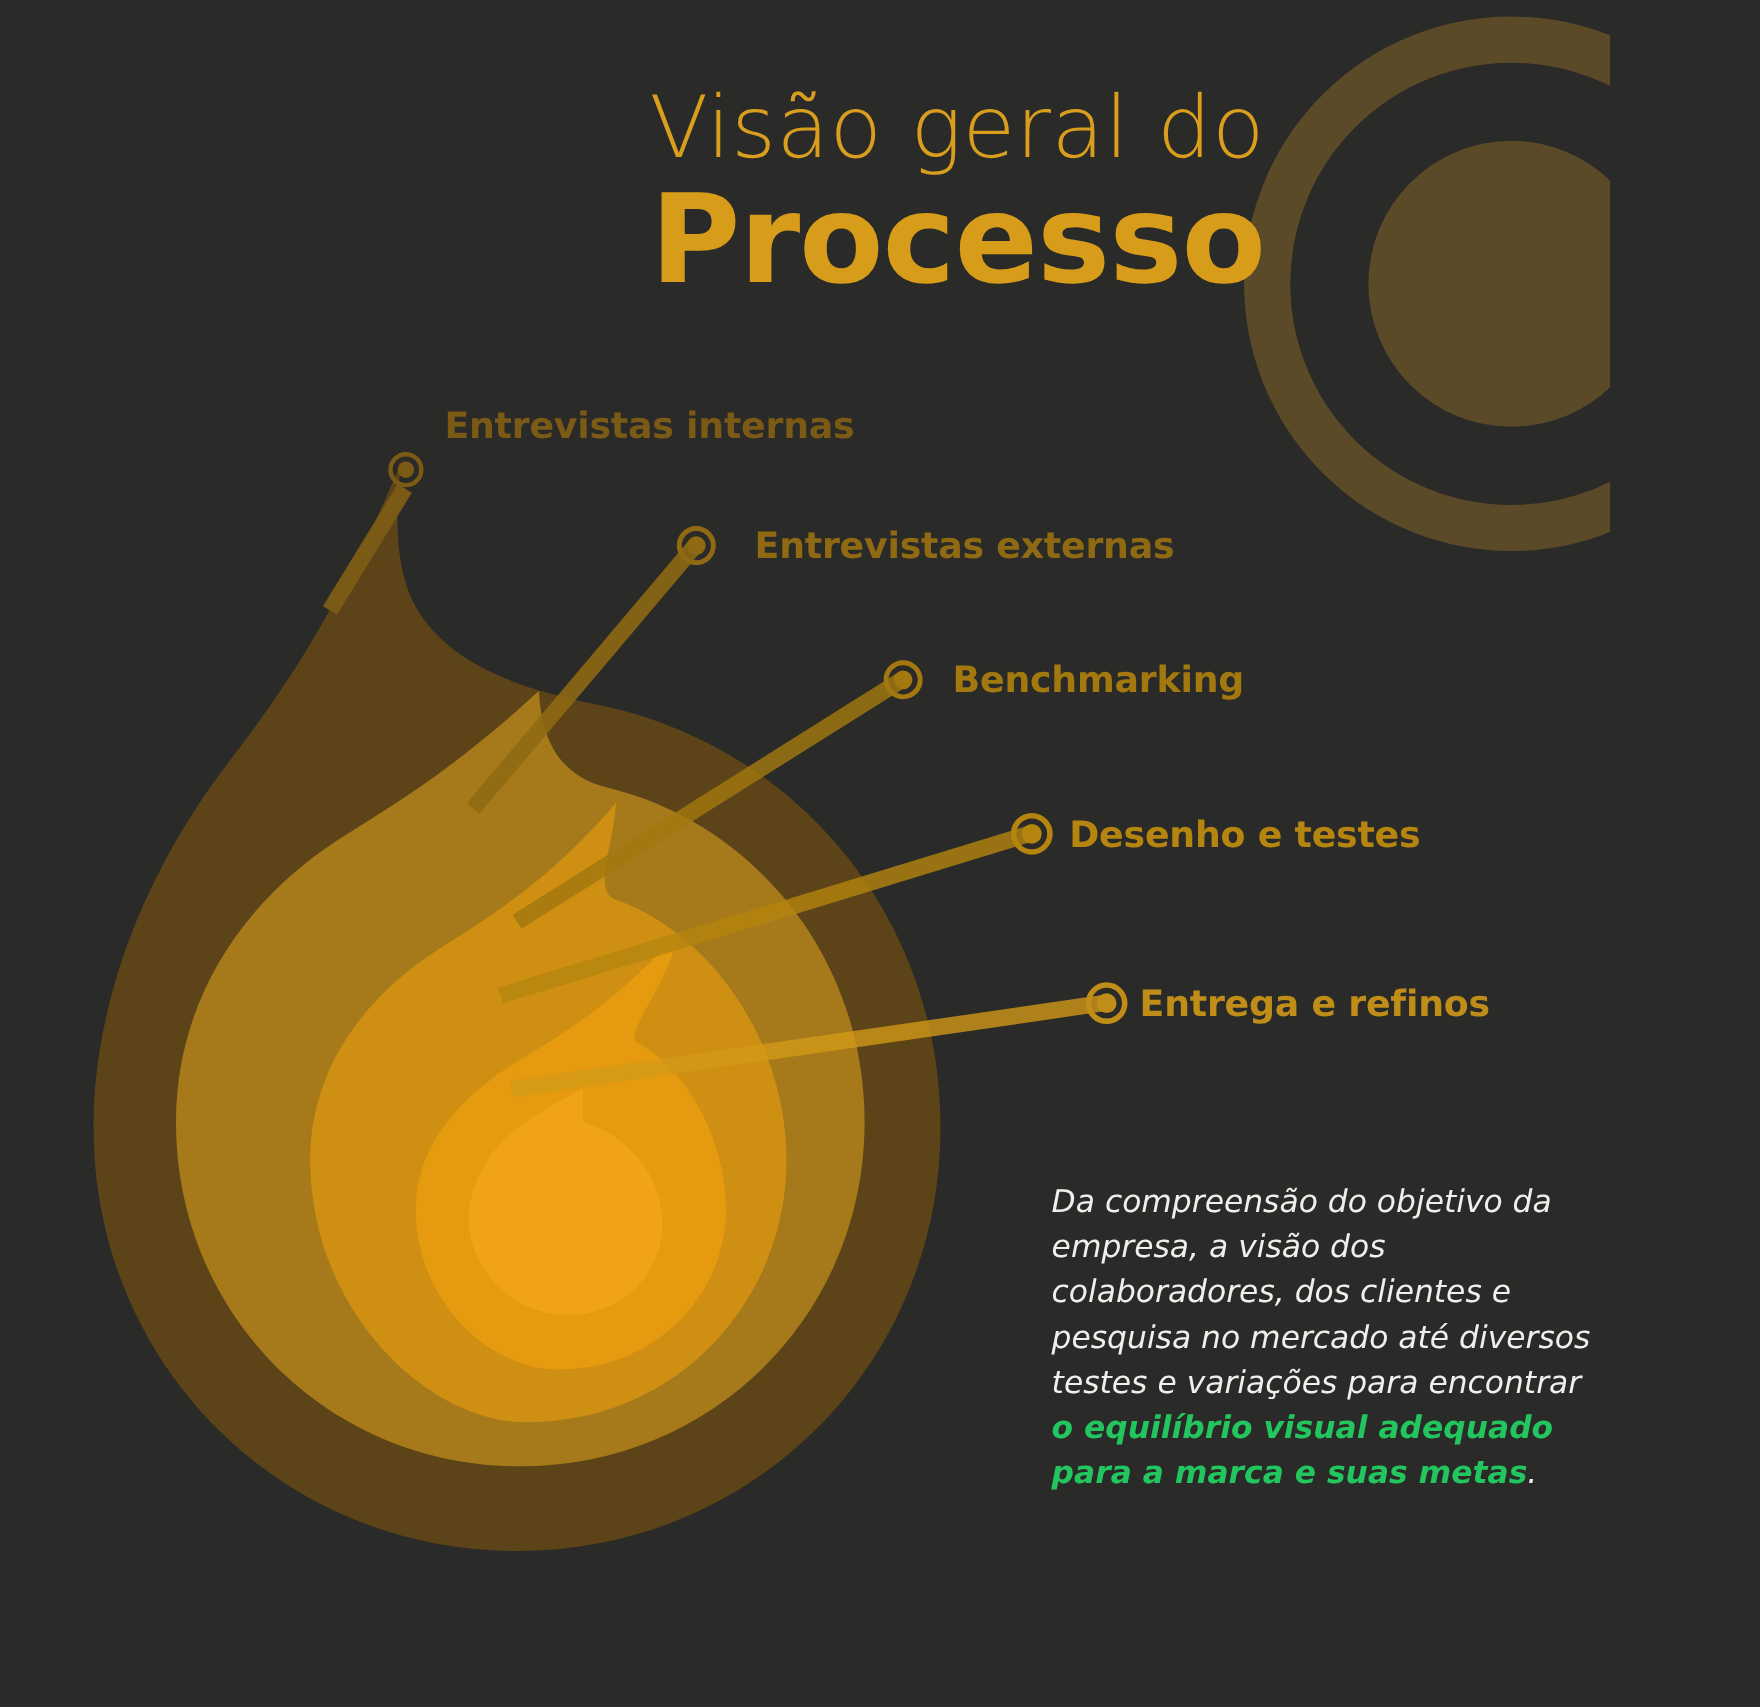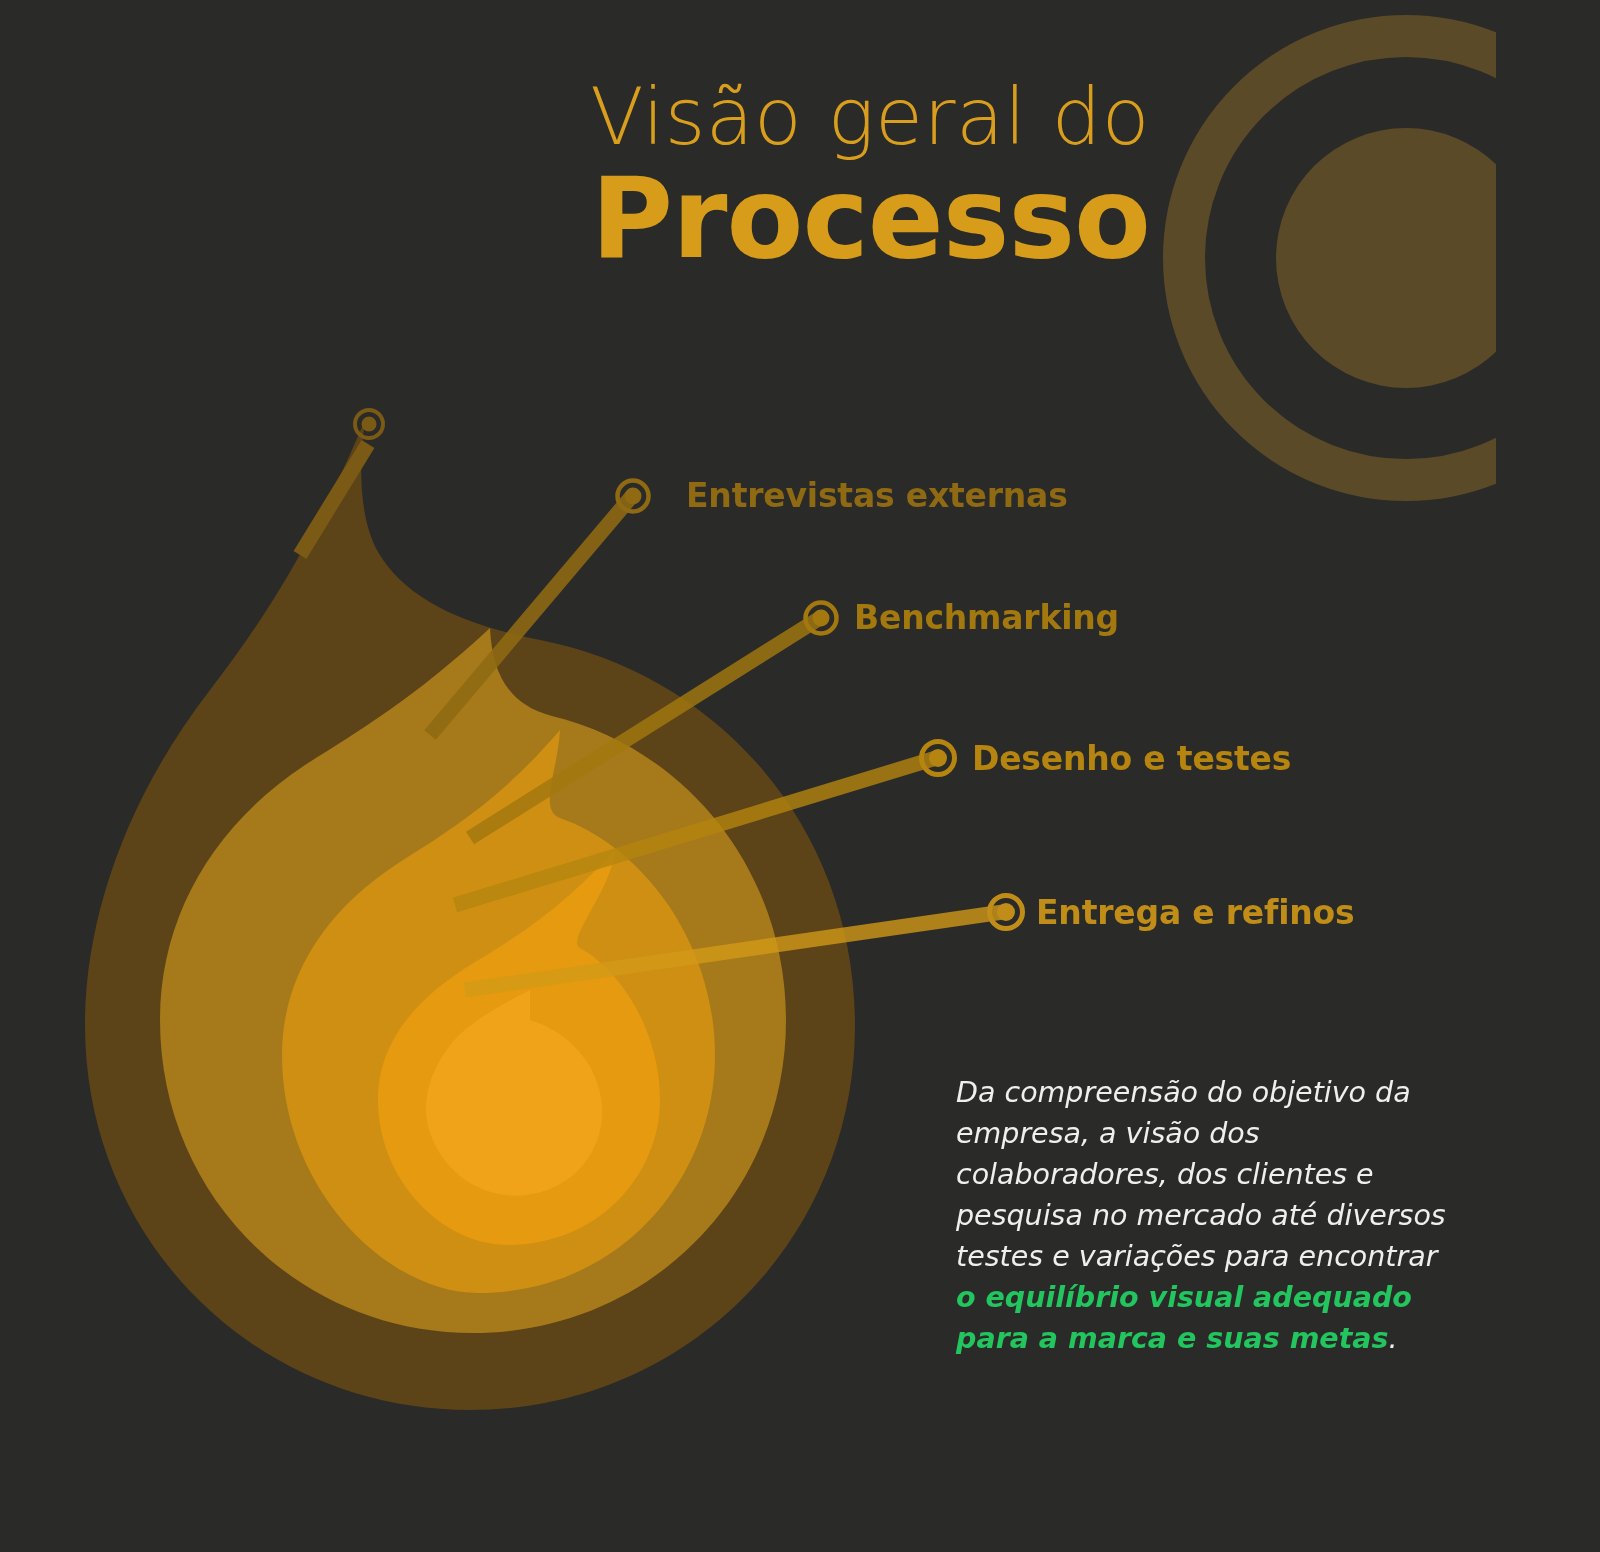--- a/index.html
+++ b/index.html
@@ -9,21 +9,20 @@
   }
   body {
     font-family: "Liberation Sans", sans-serif;
   }
   #slide {
     position: relative;
     width: 1464px;
     height: 1552px;
     background: #2a2a28;
     overflow: hidden;
-    padding-left: 32px;
   }
 
   
   #corner-rings {
     position: absolute;
     top: 0;
     right: 0;
     width: 420px;
     height: 560px;
     pointer-events: none;
@@ -183,36 +182,37 @@
       <path d="M 936 758 L 455 905" stroke="#B5850F" stroke-width="15" opacity="0.80"></path>
       <path d="M 1003 912 L 465 990" stroke="#D39A17" stroke-width="15" opacity="0.78"></path>
     </g>
   </svg>
 
   <div class="step-label" style="left:352px; top:407px;">
     <svg class="marker" width="34" height="34" viewBox="0 0 34 34">
       <circle cx="17" cy="17" r="14" fill="none" stroke="#7A5A15" stroke-width="4"></circle>
       <circle cx="17" cy="17" r="7.5" fill="#7A5A15"></circle>
     </svg>
+    <span class="step-text" style="color:#7A5A15; position:relative; top:-40px; left:4px;">Entrevistas internas</span>
   </div>
 
   <div class="step-label" style="left:614px; top:476px;gap:34px;">
     <svg class="marker" width="38" height="38" viewBox="0 0 38 38">
       <circle cx="19" cy="19" r="15.5" fill="none" stroke="#8F6A12" stroke-width="4.5"></circle>
       <circle cx="19" cy="19" r="8.5" fill="#8F6A12"></circle>
     </svg>
     <span class="step-text" style="color:#8F6A12;">Entrevistas externas</span>
   </div>
 
   <div class="step-label" style="left:802px; top:598px;">
     <svg class="marker" width="38" height="38" viewBox="0 0 38 38">
       <circle cx="19" cy="19" r="15.5" fill="none" stroke="#A2780F" stroke-width="4.5"></circle>
       <circle cx="19" cy="19" r="8.5" fill="#A2780F"></circle>
     </svg>
-    <span class="step-text" style="color:#A2780F;">Benchmarking</span>
+    <span class="step-text" style="color:#A2780F;margin-left:12px;">Benchmarking</span>
   </div>
 
   <div class="step-label" style="left:918px; top:738px;justify-content:flex-end;">
     <svg class="marker" width="40" height="40" viewBox="0 0 40 40">
       <circle cx="20" cy="20" r="16.5" fill="none" stroke="#B5850F" stroke-width="5"></circle>
       <circle cx="20" cy="20" r="9" fill="#B5850F"></circle>
     </svg>
     <span class="step-text" style="color:#B5850F;">Desenho e testes</span>
   </div>
 

